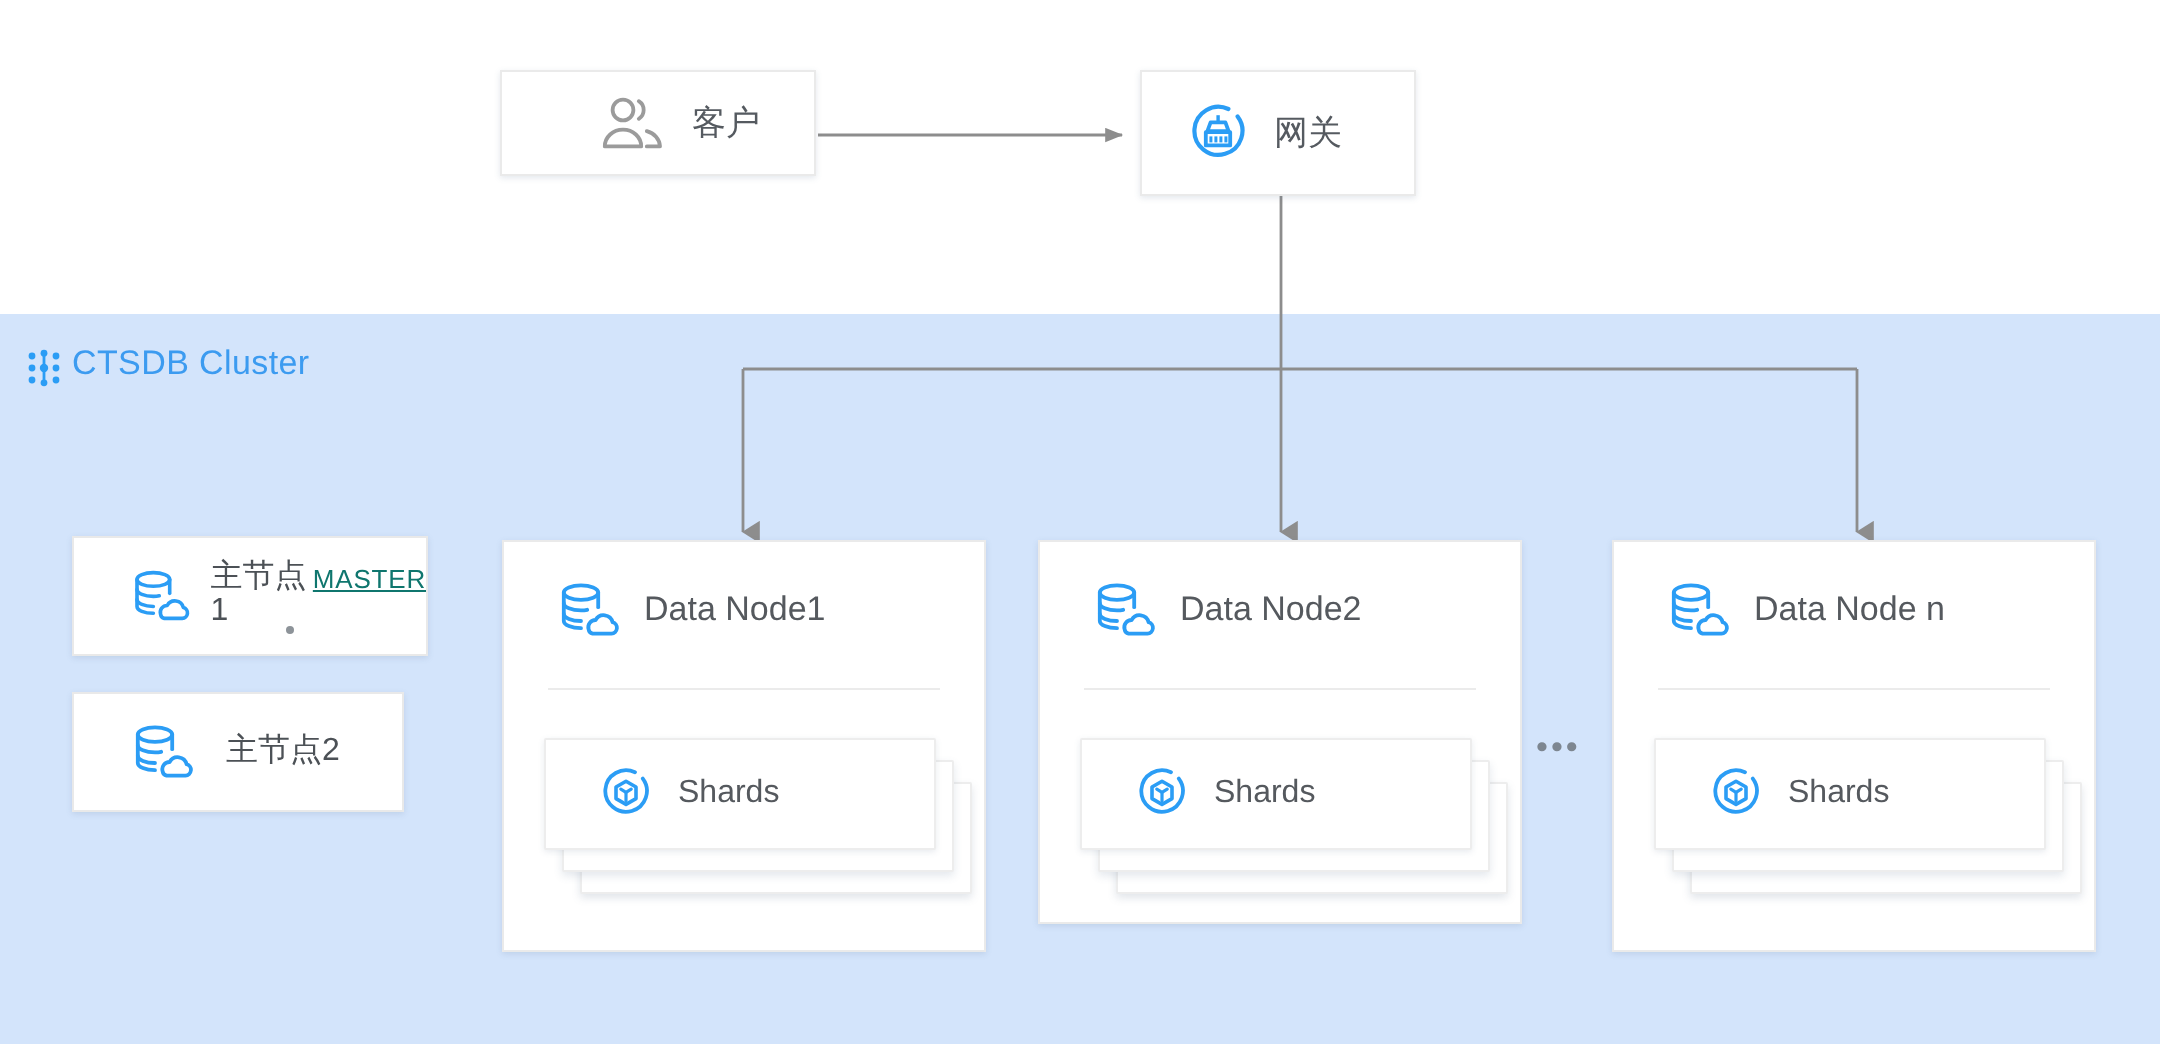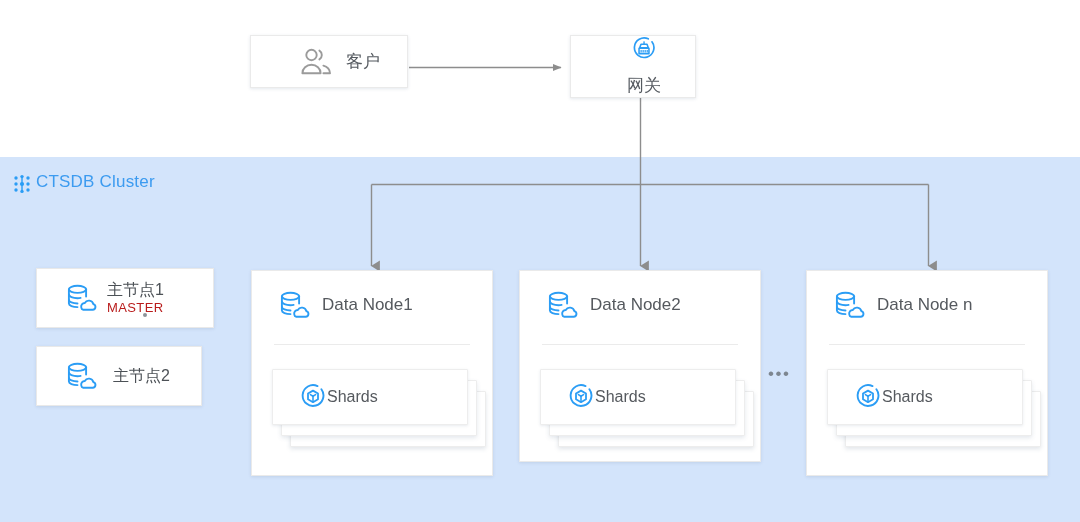--- a/index.html
+++ b/index.html
@@ -60,44 +60,45 @@
     align-items: center;
     gap: 12px;
     padding-left: 22px;
   }
   .topbox .lbl {
     font-size: 17px;
     color: #555a60;
   }
 
   #client-box  { left: 250px; top: 35px; width: 158px; height: 53px; justify-content: center; }
-  #gateway-box { left: 570px; top: 35px; width: 126px; height: 63px; flex-direction: column; }
+  #gateway-box { left: 570px; top: 35px; width: 138px; height: 63px; }
 
   
   .master-card {
     display: flex;
     align-items: center;
     gap: 10px;
     padding-left: 24px;
     border: 1px solid #e9e9e9;
   }
   .master-card .mlabel {
     display: flex;
-    flex-direction: column;
+    flex-direction: row;
     line-height: 1.05;
   }
   .master-card .m-main {
     font-size: 16px;
     color: #4c5156;
   }
   .master-card .m-sub {
     font-size: 13px;
-    color: #b91c1c;
+    color: #0f766e;
     letter-spacing: .4px;
     margin-top: 2px;
+    text-decoration: underline;
   }
   .master-dot {
     position: absolute;
     width: 4px;
     height: 4px;
     border-radius: 50%;
     background: #8d9399;
     left: 106px;
     top: 44px;
   }
@@ -154,20 +155,21 @@
   }
   .shard-back1 {
     left: 9px; top: 11px; width: 196px; height: 56px;
     box-shadow: 0 2px 4px rgba(90,110,140,0.16);
   }
   .shard-front {
     left: 0; top: 0; width: 196px; height: 56px;
     box-shadow: 0 1px 3px rgba(90,110,140,0.14);
     display: flex;
     align-items: center;
+    gap: 12px;
     padding-left: 26px;
   }
   .shard-front .lbl {
     font-size: 16px;
     color: #55595e;
   }
 
   .ellipsis {
     position: absolute;
     left: 768px;

